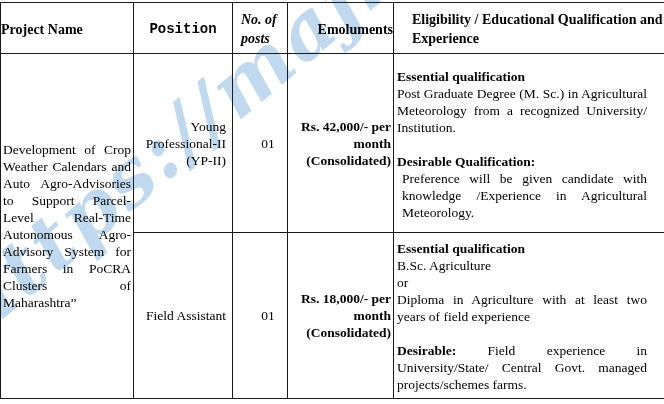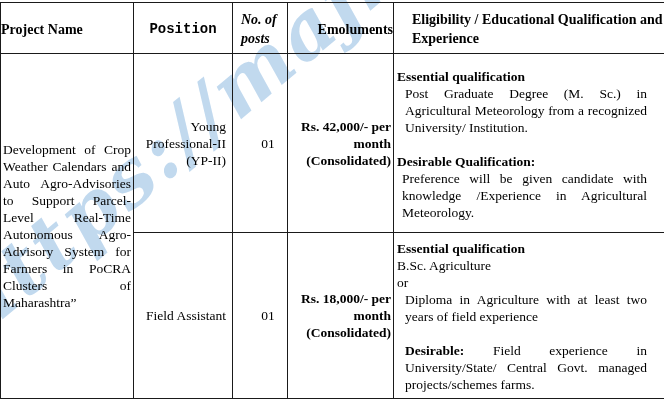--- a/index.html
+++ b/index.html
@@ -69,21 +69,21 @@
   td.emoluments { text-align: right; padding: 0 2px; font-weight: bold; }
   td.eligibility {
     vertical-align: top;
     padding: 4px 17px 2px 3px;
     text-align: left;
   }
   tr.row-1 { height: 179px; }
   tr.row-2 { height: 166px; }
 
   .bold { font-weight: bold; }
-  .just { text-align: justify; margin-left: 8px; }
+  .just { text-align: justify; }
   .indent { margin-left: 5px; }
   .blank { height: 17px; }
 </style>
 </head>
 <body>
 
 <div class="page">
 
   <div class="watermark" style="color: rgb(183, 211, 236);">https://majhinau</div>
 

